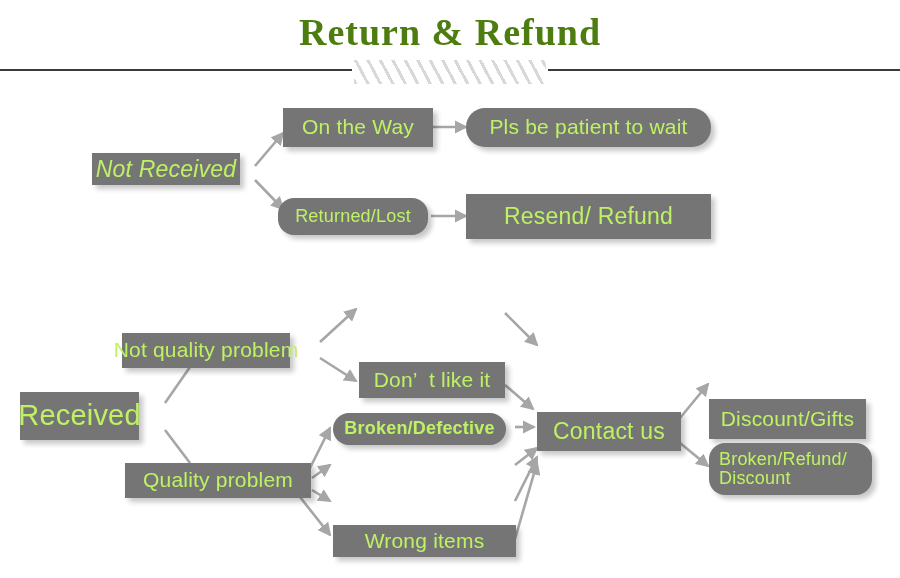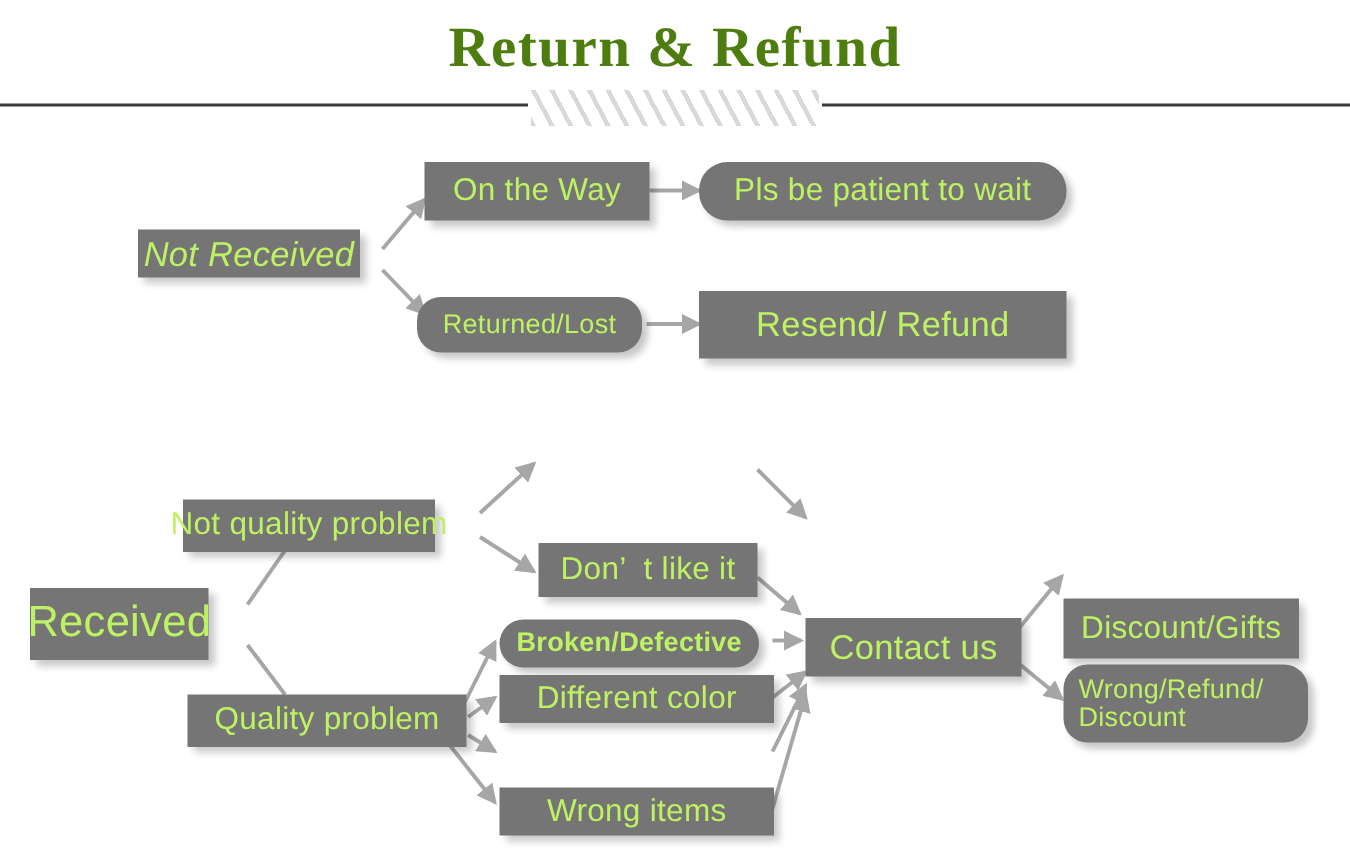--- a/index.html
+++ b/index.html
@@ -162,25 +162,24 @@
 
   <div class="node" style="left:122px; top:333px; width:168px; height:35px;">Not quality problem</div>
 
   <div class="node" style="left:125px; top:463px; width:186px; height:35px;">Quality problem</div>
 
 
   <div class="node" style="left:359px; top:362px; width:146px; height:36px;">Don’  t like it</div>
 
   <div class="node small" style="left:333px; top:413px; width:173px; height:28px;font-weight:bold;">Broken/Defective</div>
 
-  <div class="node" style="left:333px; top:450px; width:183px; height:31px;">Different color</div>
 
 
   <div class="node" style="left:333px; top:525px; width:183px; height:31px;text-align:center;">Wrong items</div>
 
   <div class="node mid" style="left:537px; top:412px; width:144px; height:39px;">Contact us</div>
 
   <div class="node" style="left:709px; top:363px; width:157px; height:40px;margin-top:36px;">Discount/Gifts</div>
 
-  <div class="node small left-align" style="left:709px; top:443px; width:163px; height:52px;">Wrong/Refund/
+  <div class="node small left-align" style="left:709px; top:443px; width:163px; height:52px;">Broken/Refund/
 Discount</div>
 
 </div>
 
 </body></html>

